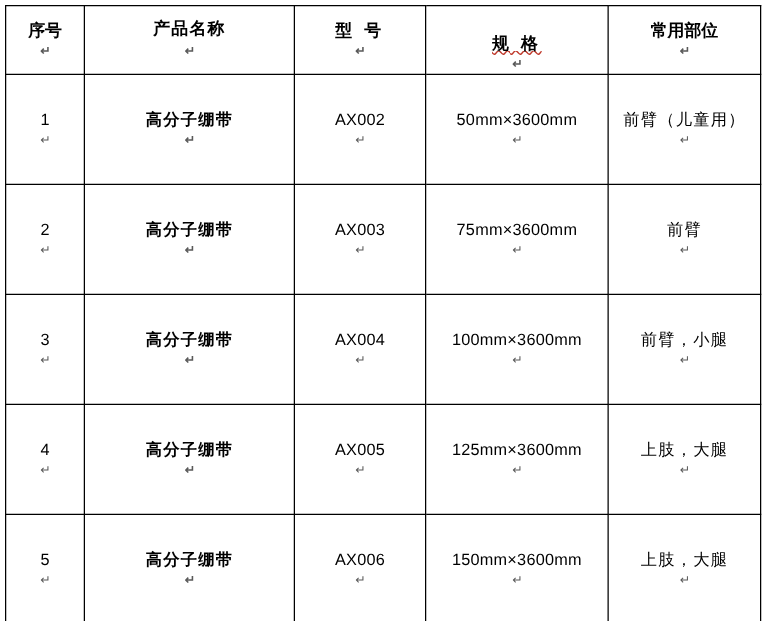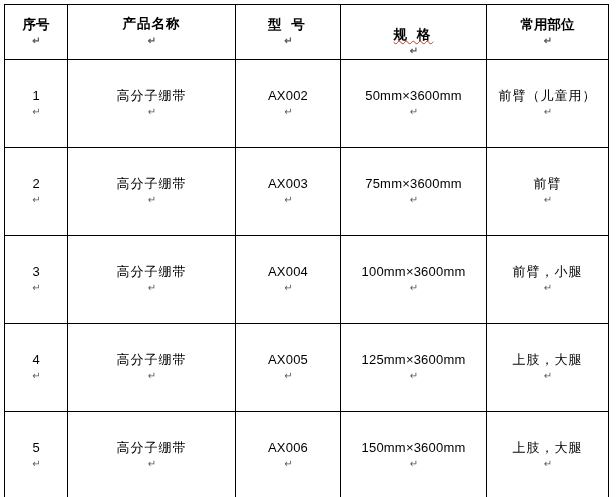--- a/index.html
+++ b/index.html
@@ -37,21 +37,21 @@
   }
   table.spec-table tr.header-row td {
     height: 54px;
     font-weight: bold;
     font-size: 13.5px;
   }
   table.spec-table tr.body-row td {
     height: 87px;
   }
   .col-no    { width: 62px; }
-  .col-name  { width: 167px; }
+  .col-name  { width: 167px; font-weight: bold; }
   .col-model { width: 104px; }
   .col-spec  { width: 145px; }
   .col-part  { width: 121px; }
 
   .cell-inner {
     display: block;
     line-height: 1.3;
     white-space: nowrap;
   }
   .hdr-no      { letter-spacing: 0px; }

